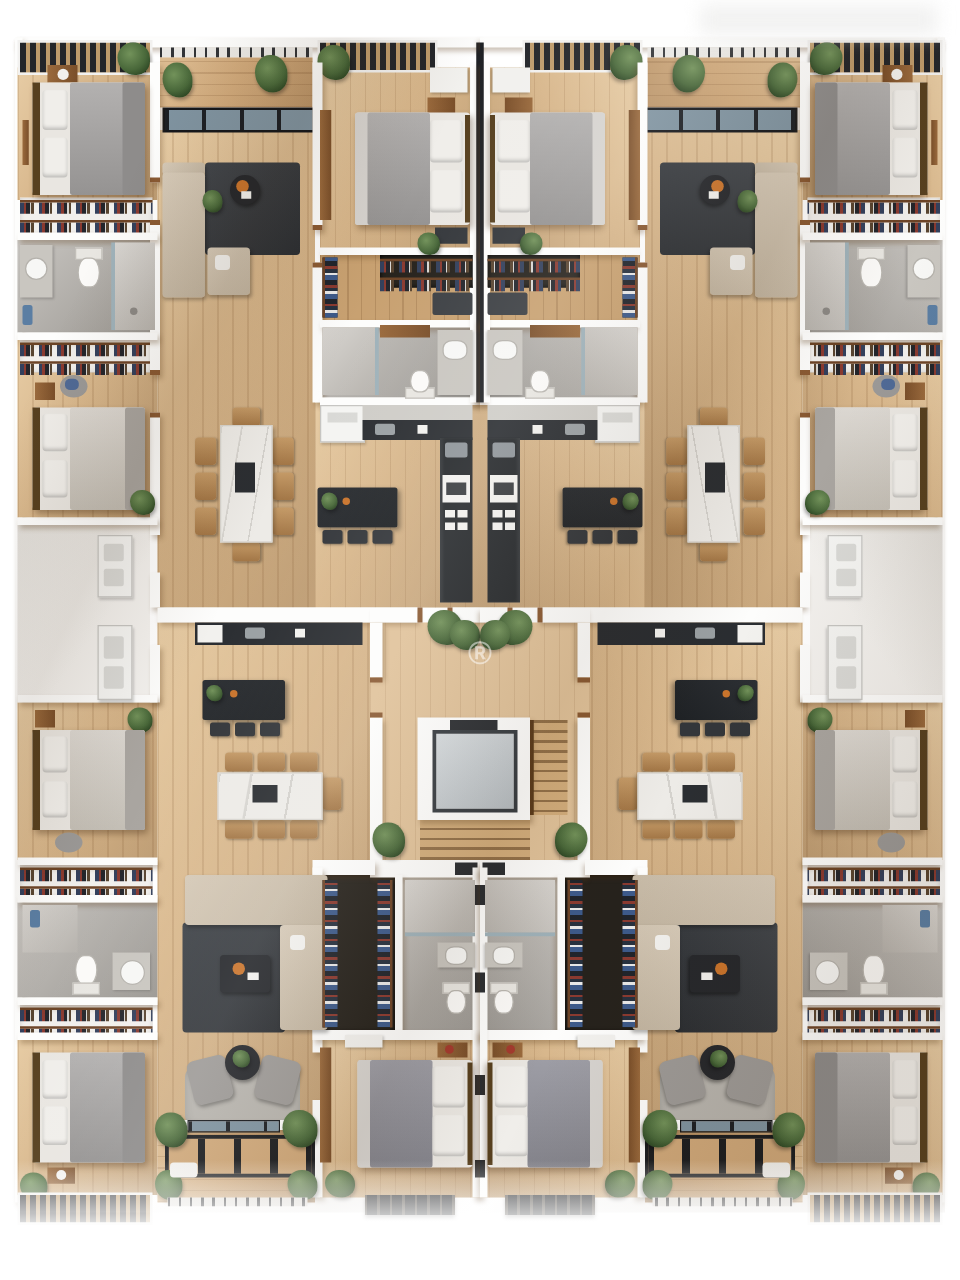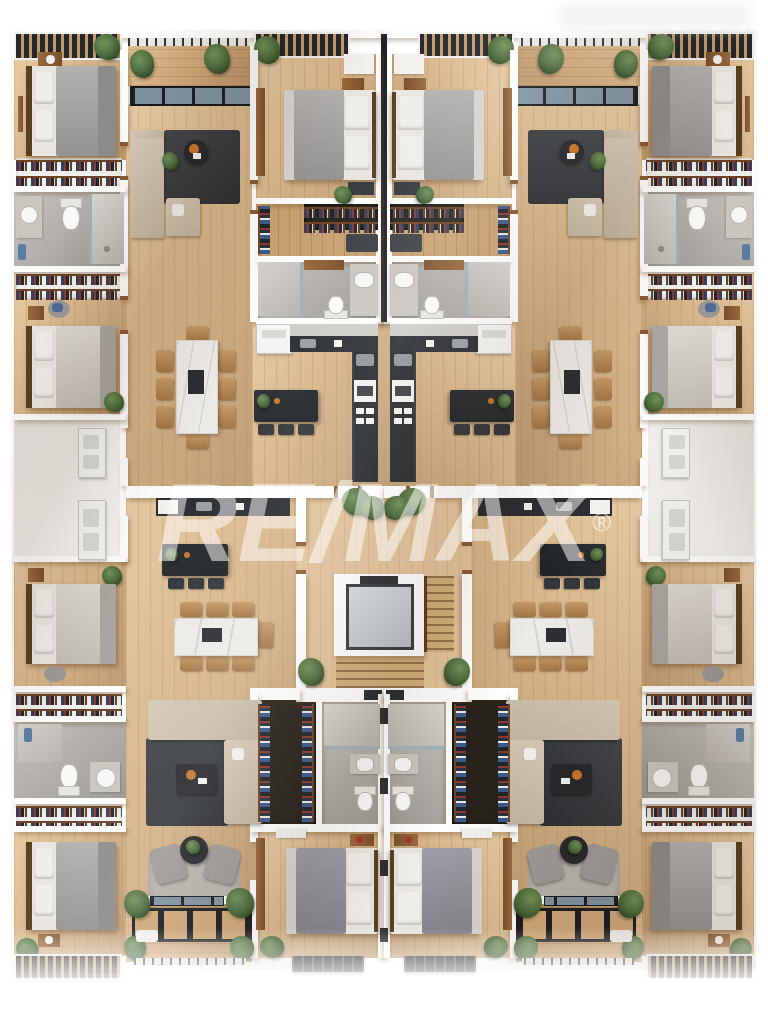--- a/index.html
+++ b/index.html
@@ -713,18 +713,17 @@
 <div class="a sh" style="left:424px;top:576px;width:30px;height:76px"></div>
 <div class="a" style="left:424px;top:576px;width:3px;height:76px;background:#5a3a1c"></div>
 <div class="a sh" style="left:336px;top:654px;width:88px;height:34px"></div>
 <div class="w" style="left:334px;top:574px;width:90px;height:82px"></div>
 <div class="a ec" style="left:346px;top:584px;width:62px;height:60px"></div>
 <div class="a dkp" style="left:360px;top:576px;width:38px;height:8px"></div>
 
 <div class="a" style="left:12px;top:30px;width:744px;height:940px;pointer-events:none;background:linear-gradient(115deg,rgba(60,35,10,0) 12%,rgba(60,35,10,.10) 22%,rgba(60,35,10,0) 32%,rgba(255,255,255,.10) 45%,rgba(60,35,10,.08) 58%,rgba(60,35,10,0) 68%,rgba(60,35,10,.10) 86%)"></div>
 
 <div class="wm">
-    <span>RE/MAX</span>
     <sup>®</sup>
   </div>
 
 <div class="a" style="left:560px;top:4px;width:190px;height:24px;background:#ebebea;filter:blur(7px);opacity:.65"></div>
 <div class="a" style="left:0;top:928px;width:768px;height:96px;pointer-events:none;background:linear-gradient(180deg,rgba(255,255,255,0) 0%,rgba(255,255,255,.88) 55%,#ffffff 82%)"></div>
 
 </body></html>

